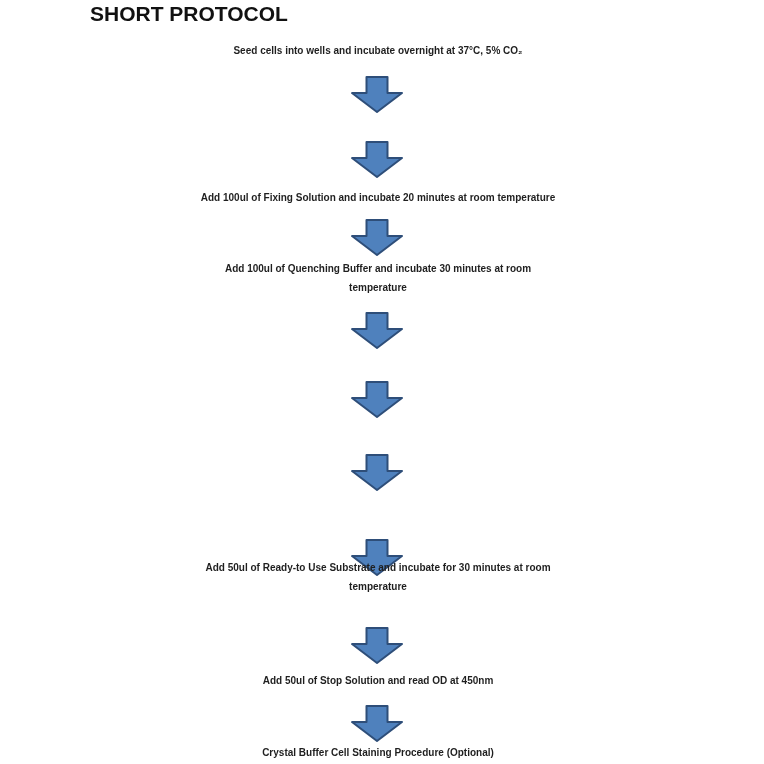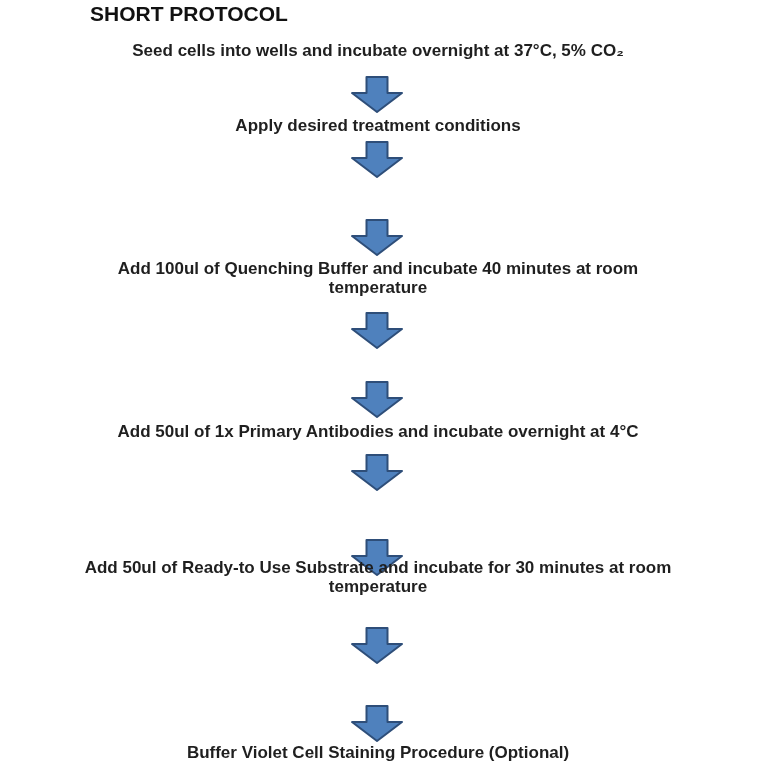--- a/index.html
+++ b/index.html
@@ -26,21 +26,21 @@
     font-weight: bold;
     letter-spacing: 0px;
     color: #111111;
     white-space: nowrap;
   }
   .step {
     position: absolute;
     left: 58px;
     width: 640px;
     text-align: center;
-    font-size: 17px;
+    font-size: 10px;
     line-height: 19px;
     font-weight: bold;
     color: var(--text-color);
     white-space: pre-line;
   }
   .arrow {
     position: absolute;
     left: 349px;
     width: 56px;
     height: 38px;
@@ -61,52 +61,51 @@
   <div class="title">SHORT PROTOCOL</div>
 
   <div class="step" style="top:41px">Seed cells into wells and incubate overnight at 37°C, 5% CO₂</div>
 
   <div class="arrow" style="top:76px">
     <svg viewBox="0 0 56 38">
         <polygon points="17.5,1 38.5,1 38.5,17 53,17 28,36 3,17 17.5,17"></polygon>
       </svg>
   </div>
 
-  <div class="step" style="top:116px">Apply desired treatment conditions</div>
 
   <div class="arrow" style="top:141px">
     <svg viewBox="0 0 56 38">
         <polygon points="17.5,1 38.5,1 38.5,17 53,17 28,36 3,17 17.5,17"></polygon>
       </svg>
   </div>
 
+  <div class="step" style="top:188px">Add 100ul of Fixing Solution and incubate 20 minutes at room temperature</div>
 
   <div class="arrow" style="top:219px">
     <svg viewBox="0 0 56 38">
         <polygon points="17.5,1 38.5,1 38.5,17 53,17 28,36 3,17 17.5,17"></polygon>
       </svg>
   </div>
 
-  <div class="step" style="top:259px">Add 100ul of Quenching Buffer and incubate 40 minutes at room
+  <div class="step" style="top:259px">Add 100ul of Quenching Buffer and incubate 30 minutes at room
 temperature</div>
 
   <div class="arrow" style="top:312px">
     <svg viewBox="0 0 56 38">
         <polygon points="17.5,1 38.5,1 38.5,17 53,17 28,36 3,17 17.5,17"></polygon>
       </svg>
   </div>
 
 
   <div class="arrow" style="top:381px">
     <svg viewBox="0 0 56 38">
         <polygon points="17.5,1 38.5,1 38.5,17 53,17 28,36 3,17 17.5,17"></polygon>
       </svg>
   </div>
 
-  <div class="step" style="top:422px">Add 50ul of 1x Primary Antibodies and incubate overnight at 4°C</div>
 
   <div class="arrow" style="top:454px">
     <svg viewBox="0 0 56 38">
         <polygon points="17.5,1 38.5,1 38.5,17 53,17 28,36 3,17 17.5,17"></polygon>
       </svg>
   </div>
 
 
   <div class="arrow" style="top:539px">
     <svg viewBox="0 0 56 38">
@@ -116,22 +115,23 @@
 
   <div class="step" style="top:558px">Add 50ul of Ready-to Use Substrate and incubate for 30 minutes at room
 temperature</div>
 
   <div class="arrow" style="top:627px">
     <svg viewBox="0 0 56 38">
         <polygon points="17.5,1 38.5,1 38.5,17 53,17 28,36 3,17 17.5,17"></polygon>
       </svg>
   </div>
 
+  <div class="step" style="top:671px">Add 50ul of Stop Solution and read OD at 450nm</div>
 
   <div class="arrow" style="top:705px">
     <svg viewBox="0 0 56 38">
         <polygon points="17.5,1 38.5,1 38.5,17 53,17 28,36 3,17 17.5,17"></polygon>
       </svg>
   </div>
 
-  <div class="step" style="top:743px">Buffer Violet Cell Staining Procedure (Optional)</div>
+  <div class="step" style="top:743px">Crystal Buffer Cell Staining Procedure (Optional)</div>
 
 </div>
 
 </body></html>

